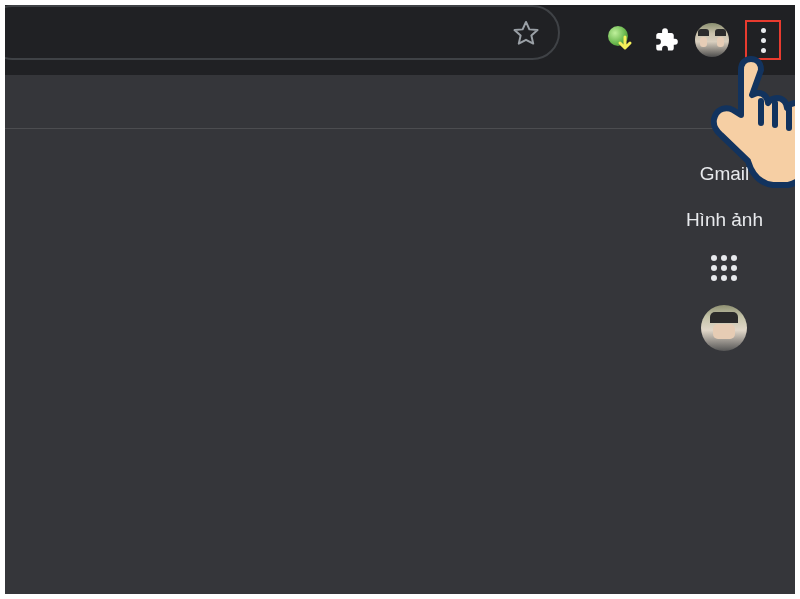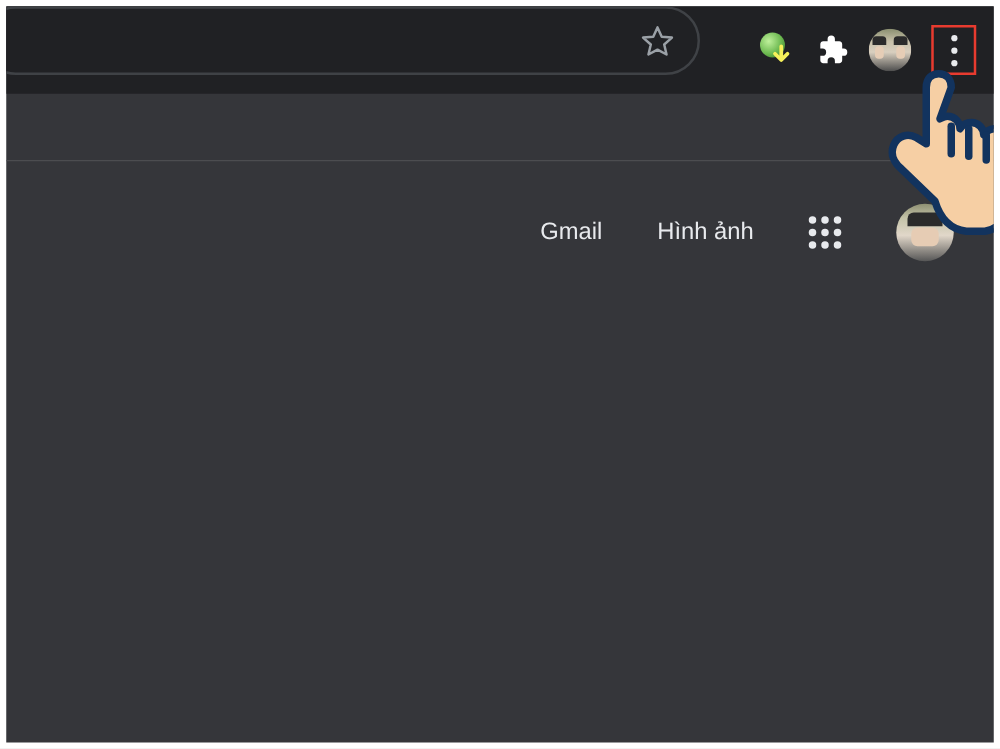--- a/index.html
+++ b/index.html
@@ -152,23 +152,24 @@
     background: #4c4d50;
   }
 
   
   .header-row {
     position: absolute;
     top: 158px;
     right: 32px;
     display: flex;
     align-items: center;
-    gap: 44px;
+    gap: 24px;
     color: #e8eaed;
     font-size: 19px;
+    flex-direction: column;
   }
   .header-link {
     cursor: pointer;
     white-space: nowrap;
   }
   .apps-grid {
     width: 26px;
     height: 26px;
     display: grid;
     grid-template-columns: repeat(3, 1fr);

